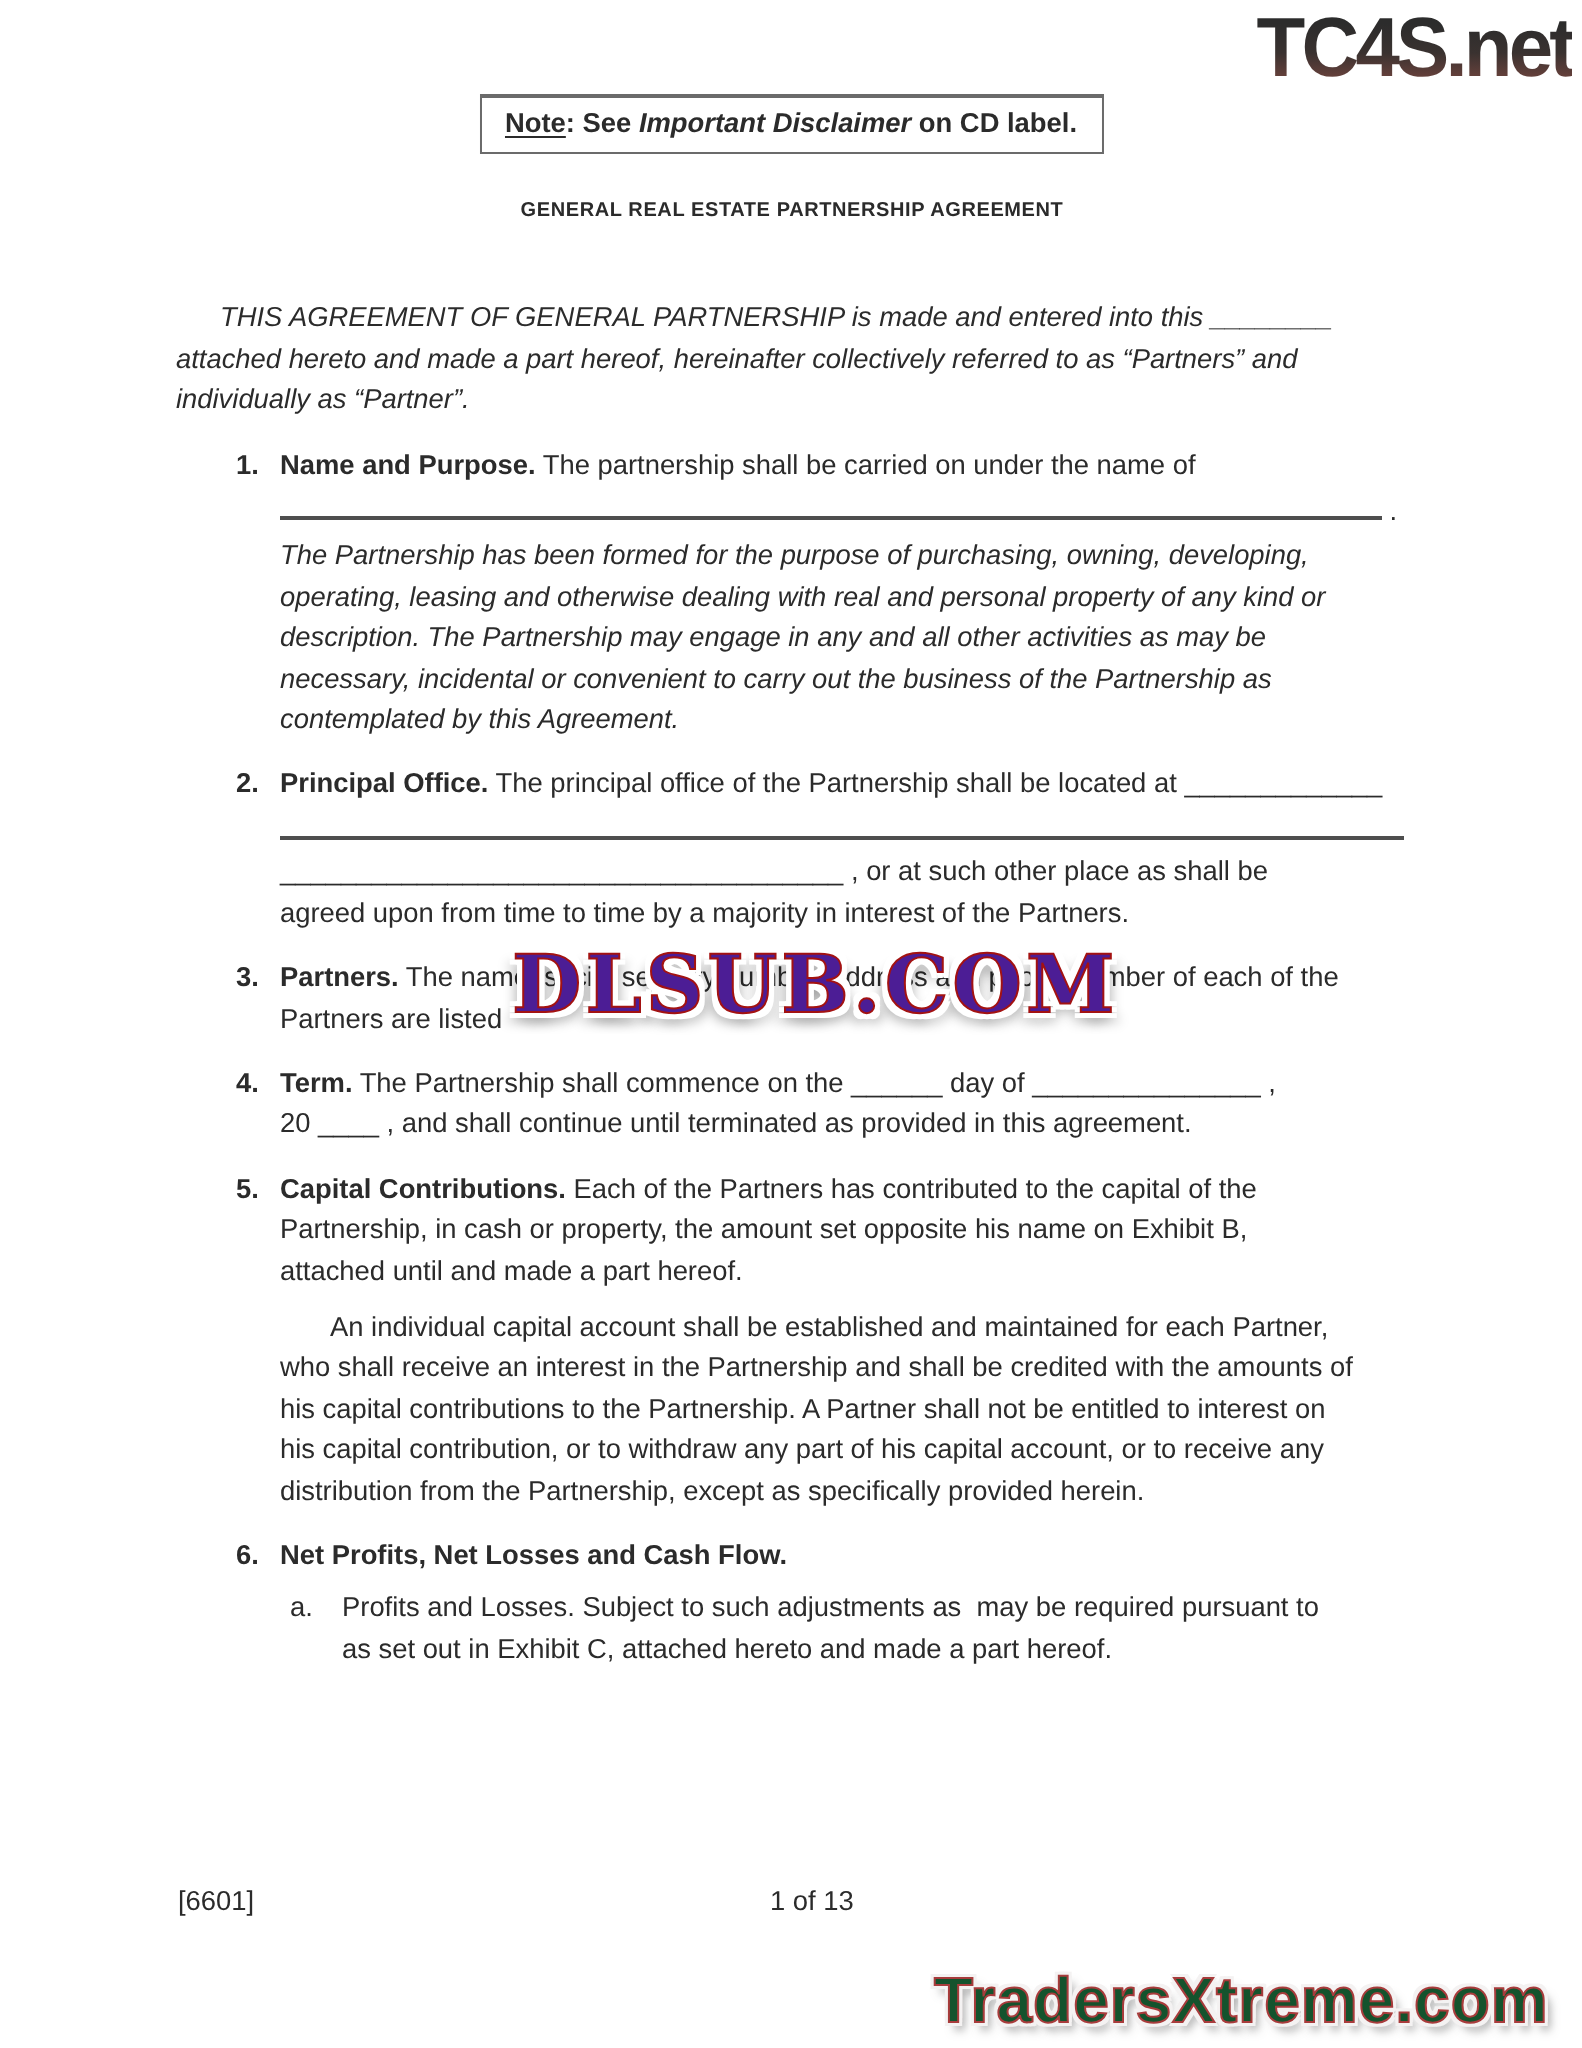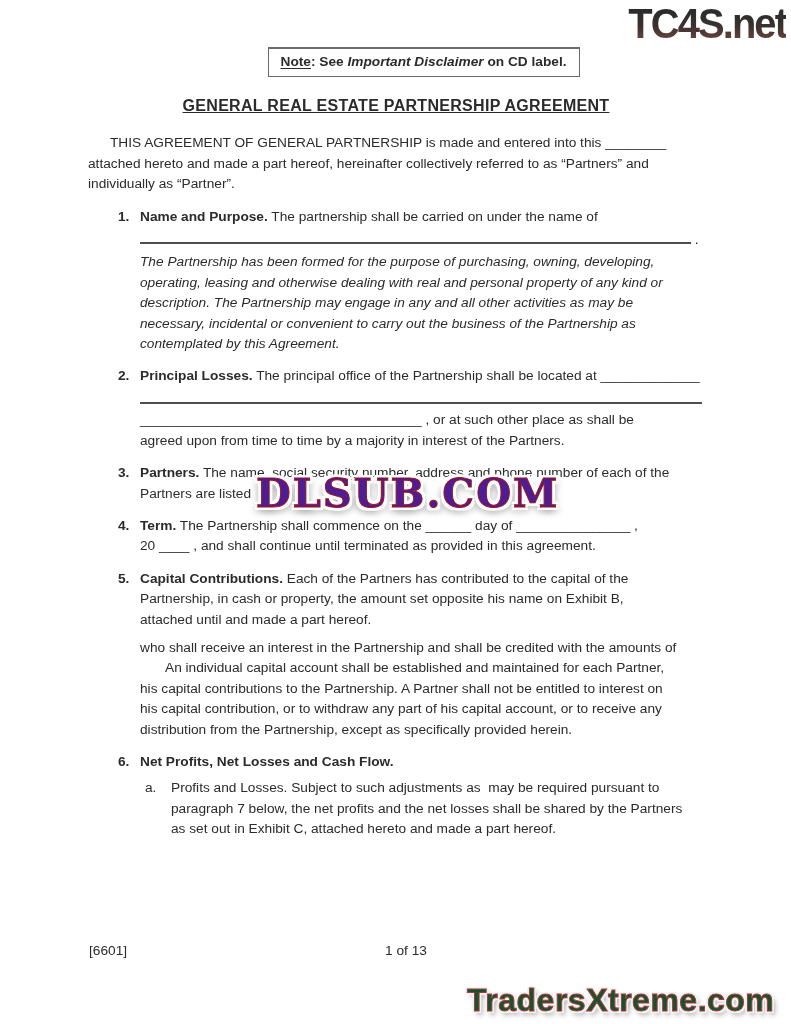--- a/index.html
+++ b/index.html
@@ -30,32 +30,32 @@
       -webkit-background-clip:text;background-clip:text;
       color:transparent;
     }
   }
 
   
   .note-box{
     position:absolute;top:47px;left:50%;transform:translateX(-50%);
     border:1px solid #6b6b6b;border-top-width:2px;
     padding:5px 12px 7px 12px;
-    font-weight:700;white-space:pre;margin-left:28px;
+    font-weight:700;white-space:pre;
   }
   .note-label{text-decoration:underline;text-underline-offset:2px;}
   .note-em{font-style:italic;}
 
   
   .content{position:absolute;left:88px;top:96px;width:616px;}
   .doc-title{
-    text-align:center;font-weight:700;font-size:16px;
-    letter-spacing:.3px;line-height:20.4px;white-space:pre;text-decoration:underline;
-  }
-  .opening{margin-top:17px;}
+    text-align:center;font-weight:700;font-size:10px;
+    letter-spacing:.3px;line-height:20.4px;white-space:pre;
+  }
+  .opening{margin-top:33px;font-style:italic;}
   .indent{text-indent:22px;}
   .indent2{text-indent:25px;}
 
   .item{display:grid;grid-template-columns:52px 1fr;margin-top:12px;}
   .item .num{padding-left:30px;font-weight:700;}
   .para{margin-top:2px;font-style:italic;}
   .para2{margin-top:8px;}
 
   .rule{display:inline-block;height:15px;border-bottom:2px solid #4e4e4e;vertical-align:baseline;}
   .rule-a{width:551px;}
@@ -127,21 +127,21 @@
           <div class="line">description. The Partnership may engage in any and all other activities as may be</div>
           <div class="line">necessary, incidental or convenient to carry out the business of the Partnership as</div>
           <div class="line">contemplated by this Agreement.</div>
         </div>
       </div>
     </div>
 
     <div class="item">
       <div class="num line">2.</div>
       <div>
-        <div class="line"><span class="b">Principal Losses.</span><span> The principal office of the Partnership shall be located at _____________</span></div>
+        <div class="line"><span class="b">Principal Office.</span><span> The principal office of the Partnership shall be located at _____________</span></div>
         <div class="line"><span class="rule rule-b"></span></div>
         <div class="line">_____________________________________ , or at such other place as shall be</div>
         <div class="line">agreed upon from time to time by a majority in interest of the Partners.</div>
       </div>
     </div>
 
     <div class="item">
       <div class="num line">3.</div>
       <div>
         <div class="line"><span class="b">Partners.</span><span> The name, social security number, address and phone number of each of the</span></div>
@@ -157,38 +157,37 @@
       </div>
     </div>
 
     <div class="item">
       <div class="num line">5.</div>
       <div>
         <div class="line"><span class="b">Capital Contributions.</span><span> Each of the Partners has contributed to the capital of the</span></div>
         <div class="line">Partnership, in cash or property, the amount set opposite his name on Exhibit B,</div>
         <div class="line">attached until and made a part hereof.</div>
         <div class="para2">
+          <div class="line indent2">An individual capital account shall be established and maintained for each Partner,</div>
           <div class="line">who shall receive an interest in the Partnership and shall be credited with the amounts of</div>
-          <div class="line indent2">An individual capital account shall be established and maintained for each Partner,</div>
           <div class="line">his capital contributions to the Partnership. A Partner shall not be entitled to interest on</div>
           <div class="line">his capital contribution, or to withdraw any part of his capital account, or to receive any</div>
           <div class="line">distribution from the Partnership, except as specifically provided herein.</div>
         </div>
       </div>
     </div>
 
     <div class="item">
       <div class="num line">6.</div>
       <div>
         <div class="line"><span class="b">Net Profits, Net Losses and Cash Flow.</span></div>
         <div class="sub">
           <div class="line">a.</div>
           <div>
             <div class="line">Profits and Losses. Subject to such adjustments as  may be required pursuant to</div>
-            <div class="line">paragraph 7 below, the net profits and the net losses shall be shared by the Partners</div>
             <div class="line">as set out in Exhibit C, attached hereto and made a part hereof.</div>
           </div>
         </div>
       </div>
     </div>
 
   </div>
 
   <div class="wm-dlsub">DLSUB.COM</div>
 

